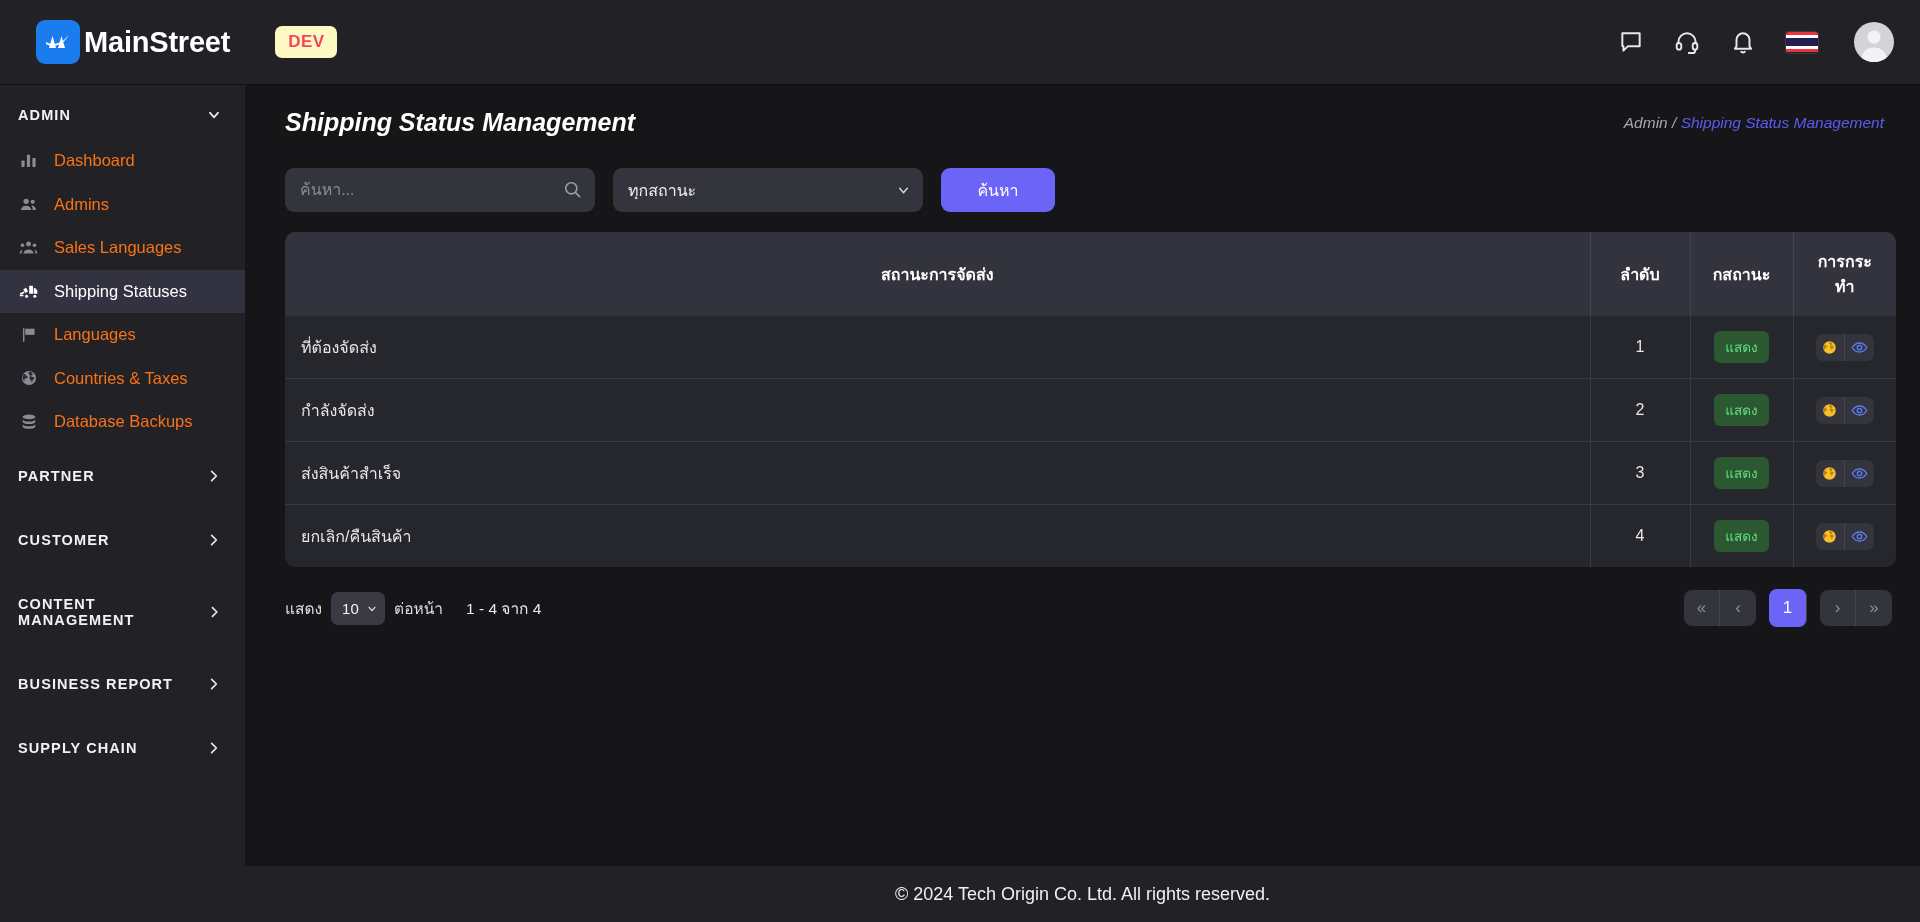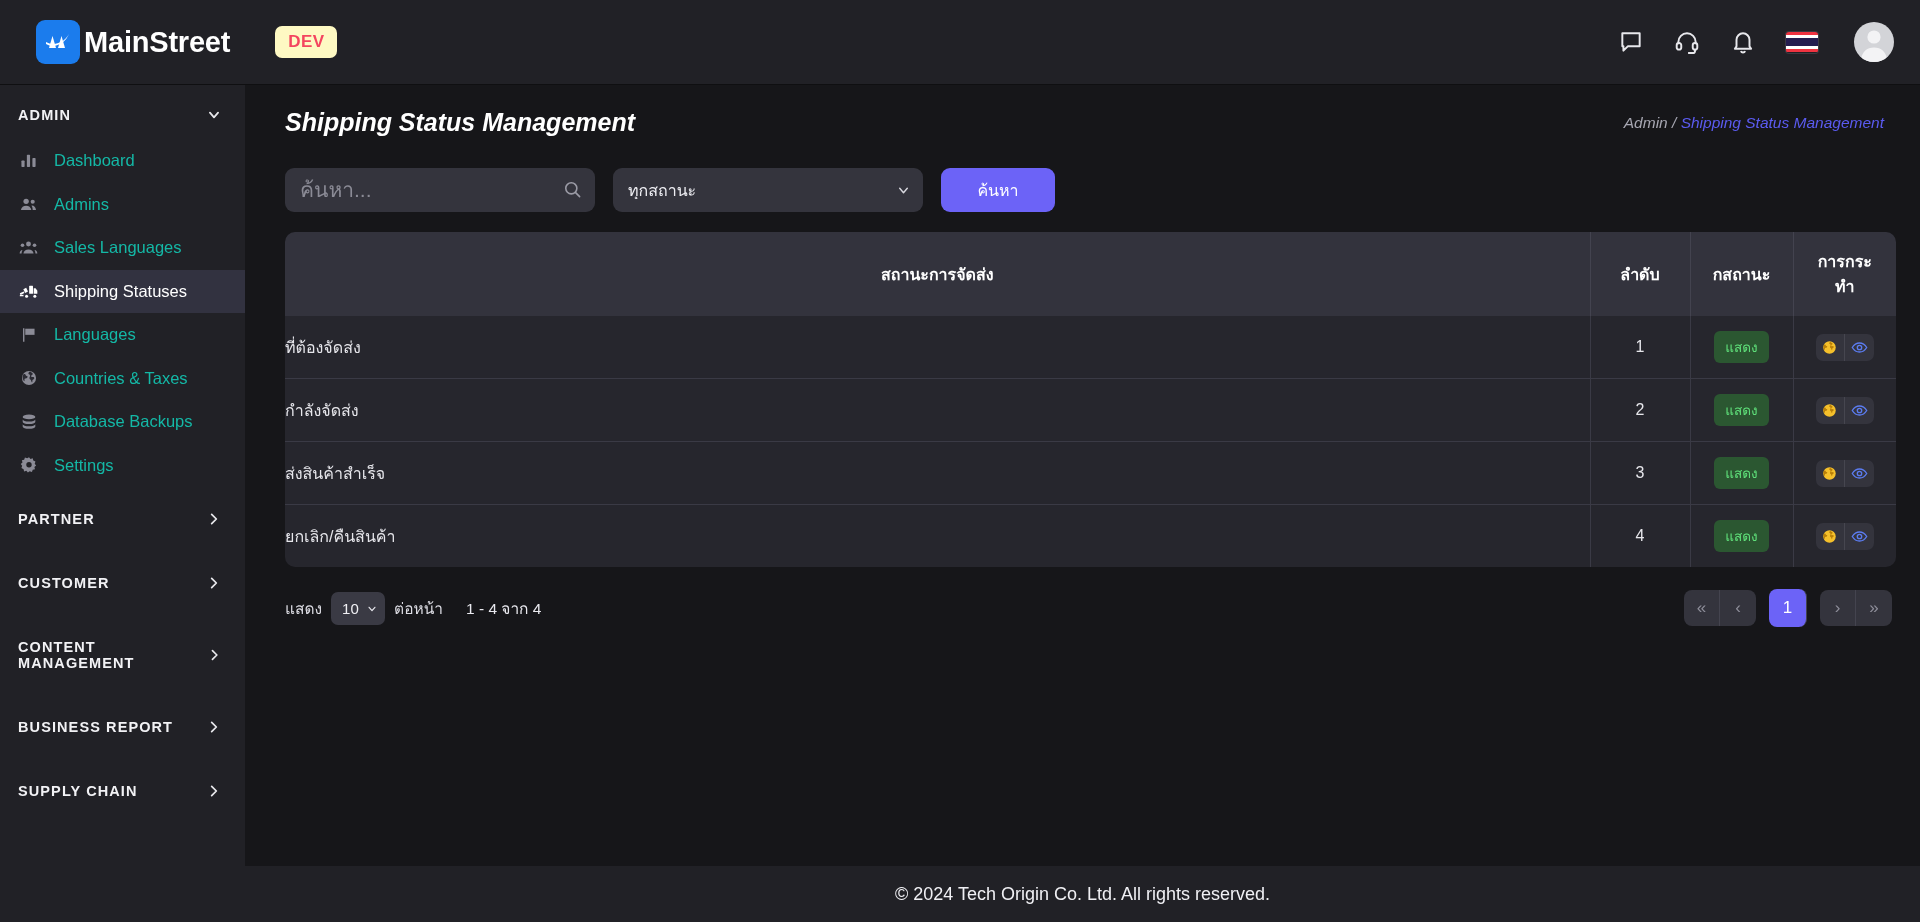--- a/index.html
+++ b/index.html
@@ -71,21 +71,21 @@
     display: flex; align-items: center; justify-content: space-between;
     padding: 18px 24px 16px 18px;
     color: #f2f2f5; font-size: 14.5px; font-weight: bold;
     letter-spacing: 1.1px; cursor: pointer;
   }
   .sec-head.spaced { padding-top: 24px; padding-bottom: 24px; }
   .chev { width: 14px; height: 14px; color: #e8e8ec; }
   .nav-item {
     display: flex; align-items: center; gap: 15px;
     height: 43.5px; padding: 0 18px;
-    color: #14b8a6; font-size: 16.5px; cursor: pointer;
+    color: #f97316; font-size: 16.5px; cursor: pointer;
   }
   .nav-item .ni-ico { width: 21px; display: flex; align-items: center; justify-content: center; color: #8b8b96; }
   .nav-item.active { background: #323240; color: #ffffff; }
   .nav-item.active .ni-ico { color: #ffffff; }
 
   
   .main { flex: 1 1 auto; display: flex; flex-direction: column; min-width: 0; background: #161619; }
   .main-scroll { flex: 1 1 auto; padding: 0 24px; min-height: 0; }
 
   .page-head {
@@ -95,21 +95,21 @@
   }
   .page-title { color: #ffffff; font-size: 25px; font-weight: bold; }
   .crumb { font-size: 15.5px; color: #a7a7b2; }
   .crumb a { color: #5b5bf0; text-decoration: none; }
 
   .filters { display: flex; align-items: center; gap: 18px; padding: 31px 0 0 16px; }
   .search-wrap { position: relative; width: 310px; }
   .search-input {
     width: 100%; height: 44px;
     background: #34343d; border: none; border-radius: 9px;
-    color: #bef264; font-size: 21px; padding: 0 42px 0 15px;
+    color: #bef264; font-size: 16px; padding: 0 42px 0 15px;
     font-family: inherit; outline: none;
   }
   .search-input::placeholder { color: #8b8b96; }
   .search-ico { position: absolute; right: 13px; top: 12px; width: 19px; height: 19px; color: #9b9ba6; }
   .sel-wrap { position: relative; width: 310px; }
   .sel {
     width: 100%; height: 44px;
     background: #34343d; border: none; border-radius: 9px;
     color: #eeeef3; font-size: 16px; padding: 0 34px 0 15px;
     font-family: inherit; outline: none; appearance: none; cursor: pointer;
@@ -128,21 +128,21 @@
   thead th {
     background: #33333d; color: #ffffff;
     font-size: 16px; font-weight: bold;
     padding: 17px 16px; text-align: center;
     border-right: 1px solid #43434f;
   }
   thead th:last-child { border-right: none; }
   thead th.c { text-align: center; }
   tbody td {
     background: #26262d; color: #e6e6eb;
-    font-size: 16px; padding: 15px 0;
+    font-size: 16px; padding: 15px 16px;
     border-top: 1px solid #3a3a45;
     border-right: 1px solid #3a3a45;
   }
   tbody td:last-child { border-right: none; }
   tbody td.c { text-align: center; }
   tbody tr:first-child td { border-top: none; }
   .col-name { width: auto; }
   .col-order { width: 100px; }
   .col-status { width: 103px; }
   .col-act { width: 103px; }
@@ -335,29 +335,20 @@
         <span class="ni-ico">
           <svg width="18" height="18" viewBox="0 0 24 24" fill="currentColor">
               <ellipse cx="12" cy="5.2" rx="8.4" ry="3.1"></ellipse>
               <path d="M3.6 8.2c0 1.7 3.8 3.1 8.4 3.1s8.4-1.4 8.4-3.1v3.4c0 1.7-3.8 3.1-8.4 3.1s-8.4-1.4-8.4-3.1z"></path>
               <path d="M3.6 14.6c0 1.7 3.8 3.1 8.4 3.1s8.4-1.4 8.4-3.1V18c0 1.7-3.8 3.1-8.4 3.1S3.6 19.7 3.6 18z"></path>
             </svg>
         </span>
         <span>Database Backups</span>
       </div>
 
-      <div class="nav-item">
-        <span class="ni-ico">
-          <svg width="18" height="18" viewBox="0 0 24 24" fill="currentColor">
-              <path d="M12 1.6l2 2.3 3-.8.7 3 2.9 1.1-1 3 1.9 2.4-2.3 2 .8 3-3 .7-1.1 2.9-3-1-2.4 1.9-2-2.3-3 .8-.7-3L1.9 16l1-3L1 10.6l2.3-2-.8-3 3-.7L6.6 2l3 1z"></path>
-              <circle cx="12" cy="11.6" r="3.6" fill="#212126"></circle>
-            </svg>
-        </span>
-        <span>Settings</span>
-      </div>
 
       <div class="sec-head spaced">
         <span>PARTNER</span>
         <svg class="chev" viewBox="0 0 24 24" fill="none" stroke="currentColor" stroke-width="3">
             <path d="M8 4l8 8-8 8" stroke-linecap="round" stroke-linejoin="round"></path>
           </svg>
       </div>
       <div class="sec-head spaced">
         <span>CUSTOMER</span>
         <svg class="chev" viewBox="0 0 24 24" fill="none" stroke="currentColor" stroke-width="3">

